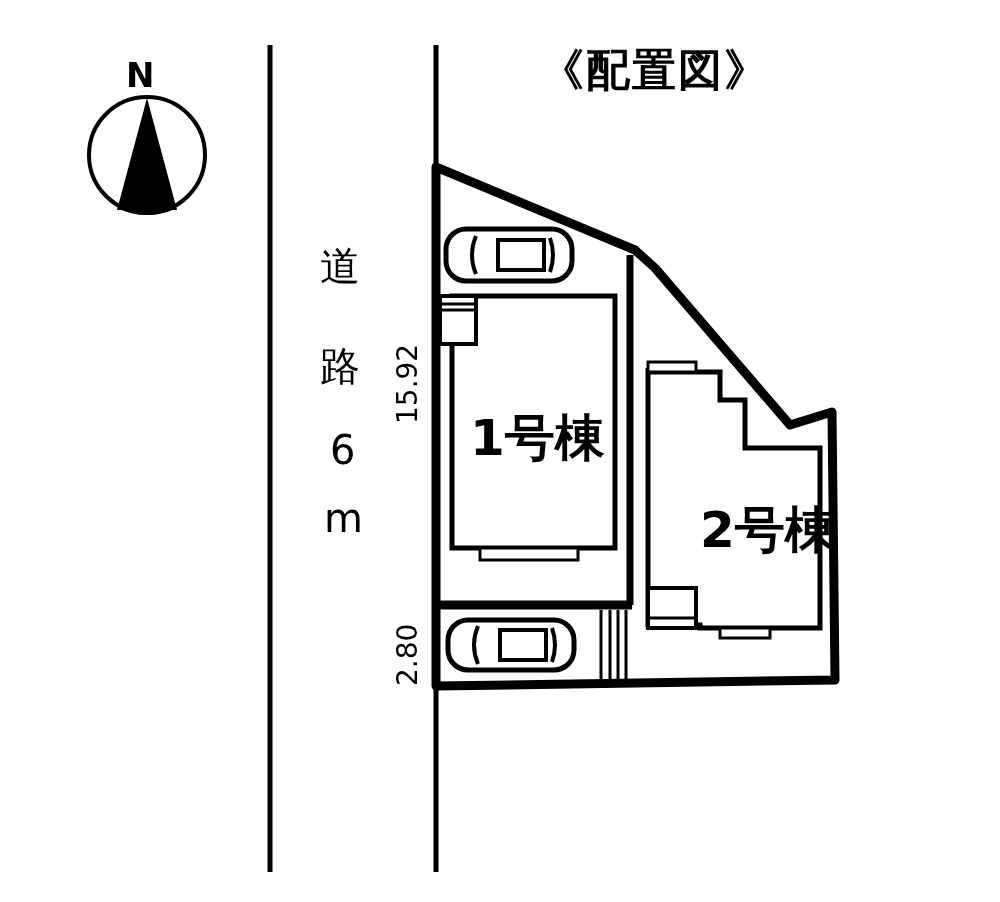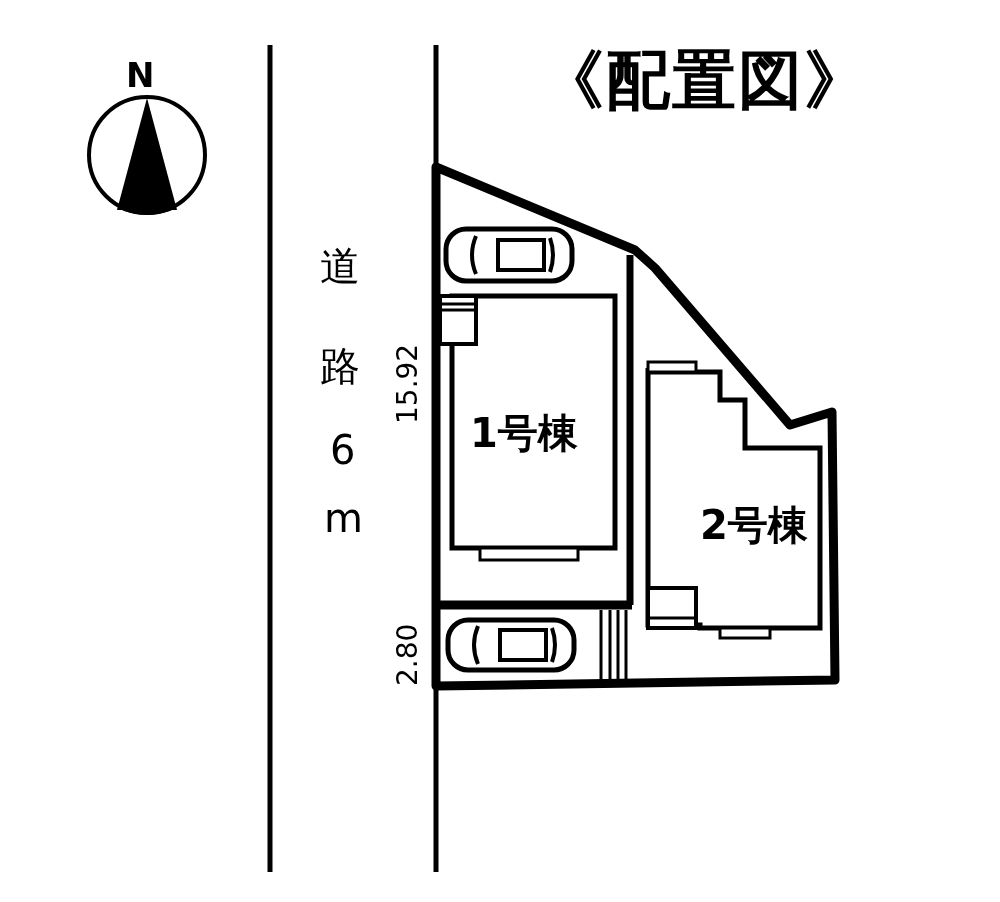--- a/index.html
+++ b/index.html
@@ -1,23 +1,23 @@
 <!DOCTYPE html>
 <html><head>
 <meta charset="utf-8">
 <style>
   html,body{margin:0;padding:0;background:#fff;}
   body{width:1000px;height:902px;position:relative;overflow:hidden;font-family:"DejaVu Sans",sans-serif;color:#000;}
   .abs{position:absolute;}
-  #title{left:540px;top:48px;font-size:64px;font-weight:bold;letter-spacing:2px;line-height:1;white-space:nowrap;}
+  #title{left:540px;top:48px;font-size:44px;font-weight:bold;letter-spacing:2px;line-height:1;white-space:nowrap;}
   #north-label{left:126px;top:58px;font-size:34px;font-weight:bold;line-height:1;}
   svg#plan{position:absolute;left:0;top:0;}
   .road-char{font-size:40px;line-height:1;}
   .dim{font-size:28px;line-height:1;white-space:nowrap;transform-origin:0 0;transform:rotate(-90deg);}
-  .bldg-label{font-size:40px;font-weight:bold;line-height:1;white-space:nowrap;}
+  .bldg-label{font-size:50px;font-weight:bold;line-height:1;white-space:nowrap;}
 </style>
 </head>
 <body>
 
 <div class="abs" id="title">《配置図》</div>
 
 <div class="abs" id="north-label">N</div>
 
 <svg id="plan" width="1000" height="902" viewBox="0 0 1000 902">
 

